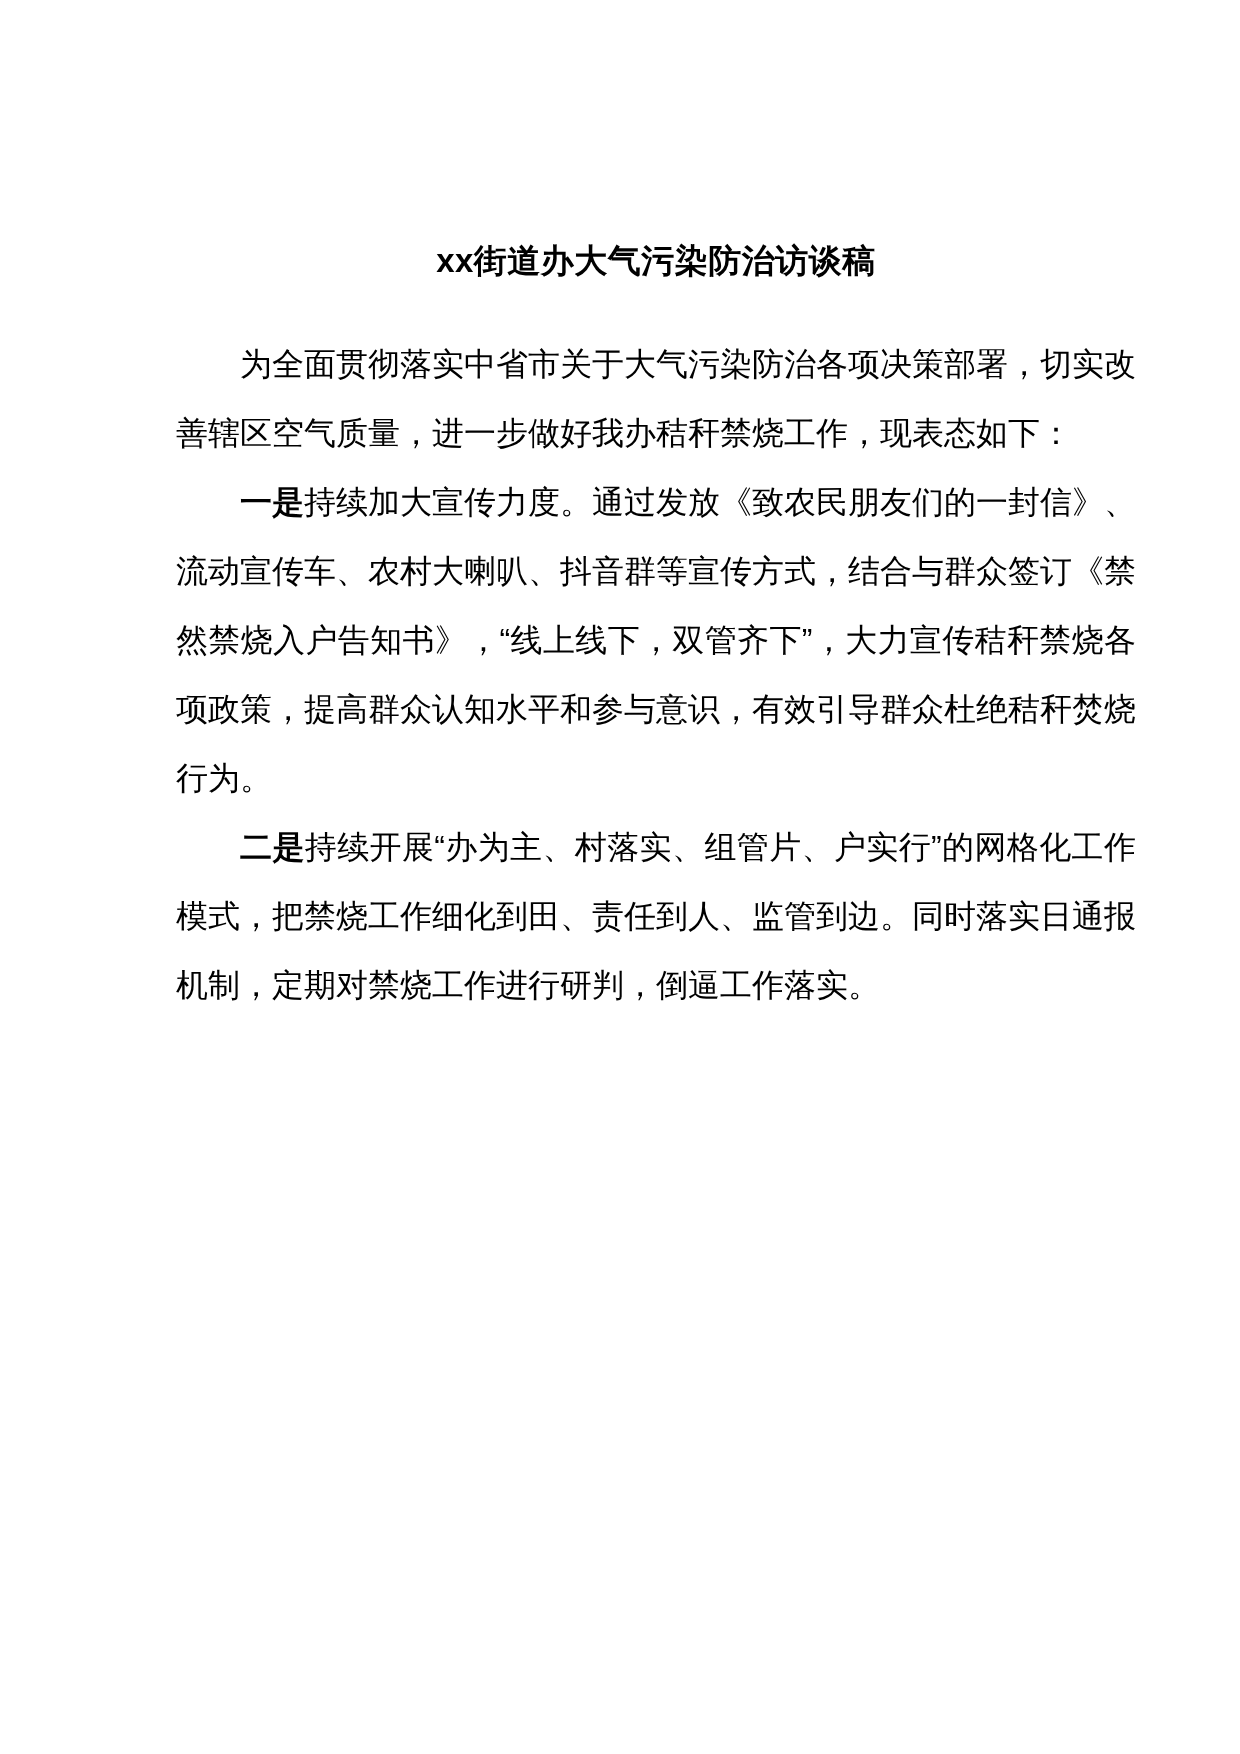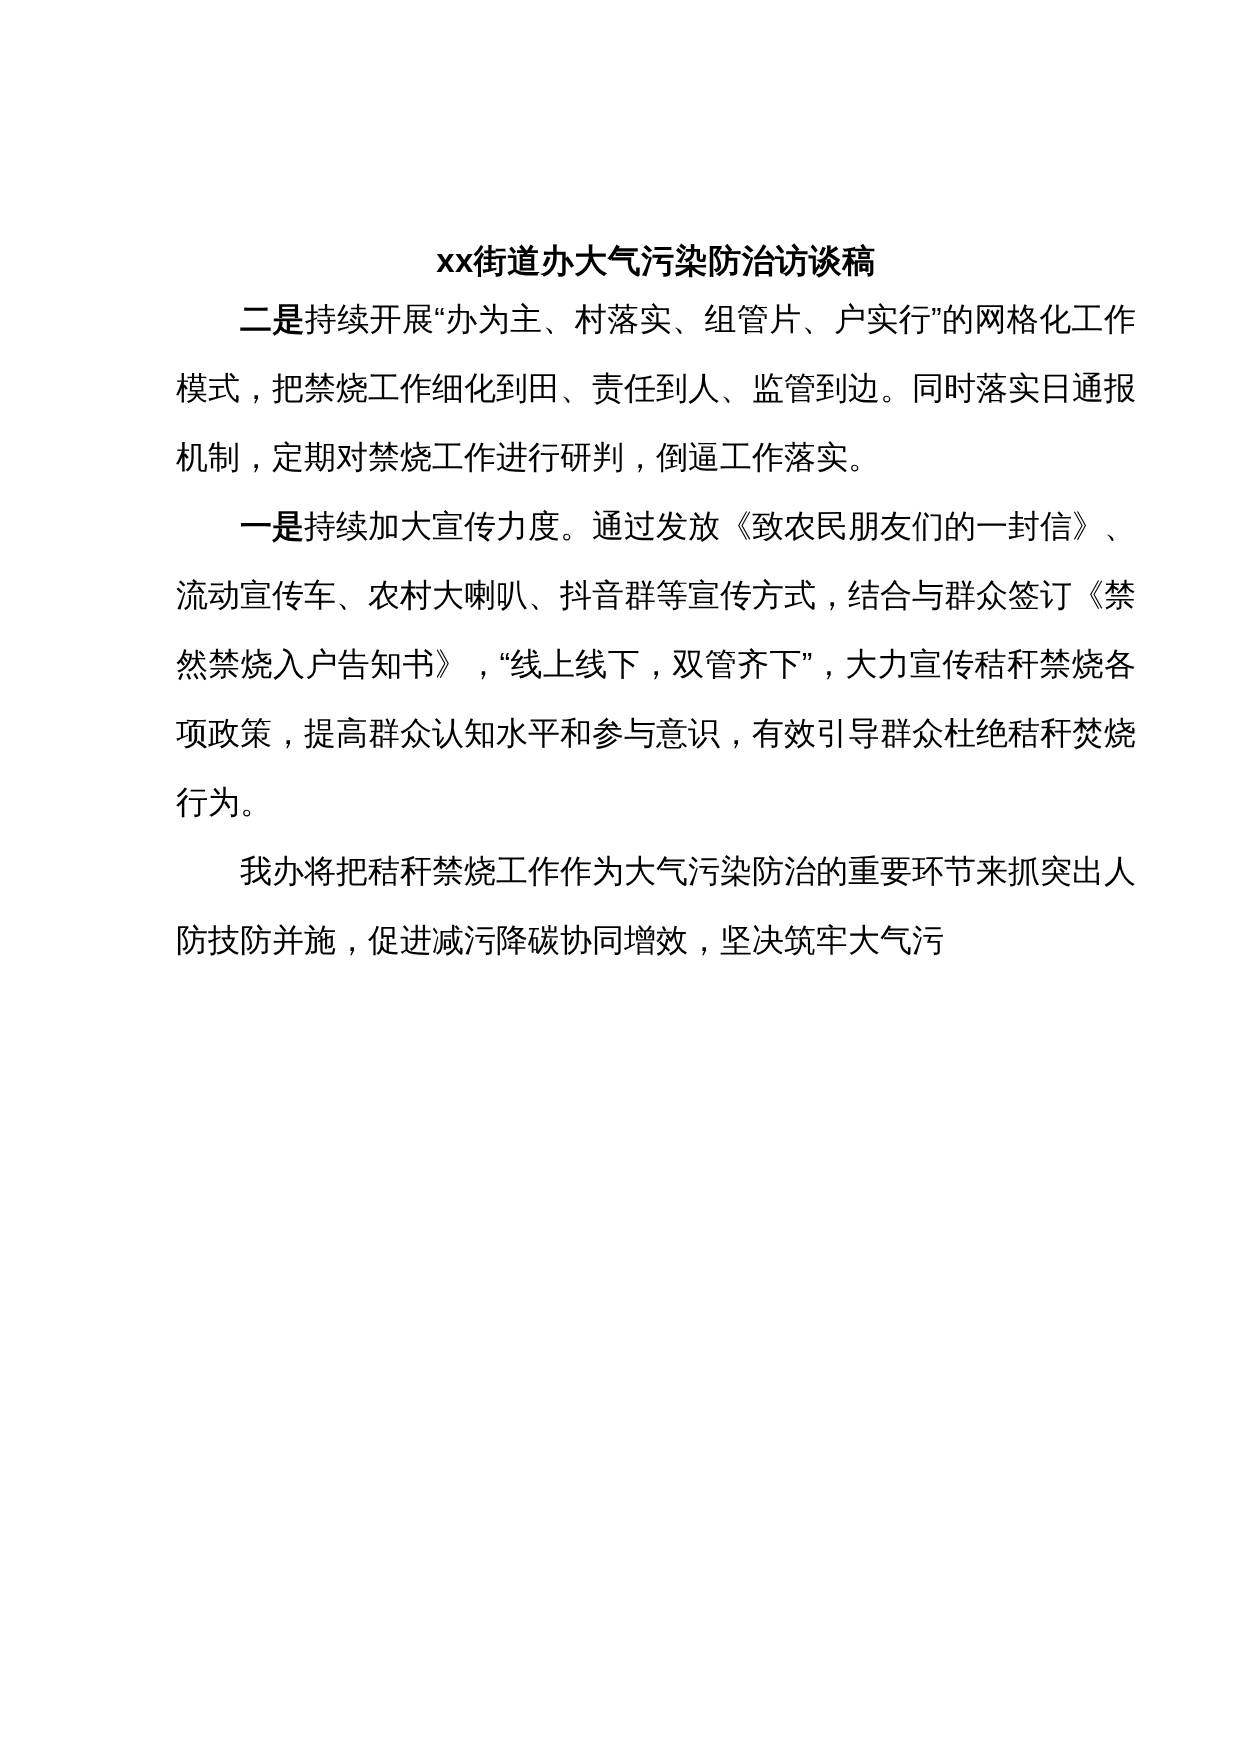--- a/index.html
+++ b/index.html
@@ -61,22 +61,22 @@
   }
 </style>
 </head>
 <body>
 
 <div id="page">
   <div class="doc-body">
 
     <h1 class="doc-title">xx街道办大气污染防治访谈稿</h1>
 
+    <p class="para first-para"><span class="lead"></span><span>为全面贯彻落实中省市关于大气污染防治各项决策部署，切实改善辖区空气质量，进一步做好我办秸秆禁烧工作，现表态如下：</span></p>
+
+    <p class="para"><span class="lead">一是</span><span>持续加大宣传力度。通过发放《致农民朋友们的一封信》、流动宣传车、农村大喇叭、抖音群等宣传方式，结合与群众签订《禁然禁烧入户告知书》，“线上线下，双管齐下”，大力宣传秸秆禁烧各项政策，提高群众认知水平和参与意识，有效引导群众杜绝秸秆焚烧行为。</span></p>
 
     <p class="para"><span class="lead">二是</span><span>持续开展“办为主、村落实、组管片、户实行”的网格化工作模式，把禁烧工作细化到田、责任到人、监管到边。同时落实日通报机制，定期对禁烧工作进行研判，倒逼工作落实。</span></p>
 
-    <p class="para"><span class="lead">一是</span><span>持续加大宣传力度。通过发放《致农民朋友们的一封信》、流动宣传车、农村大喇叭、抖音群等宣传方式，结合与群众签订《禁然禁烧入户告知书》，“线上线下，双管齐下”，大力宣传秸秆禁烧各项政策，提高群众认知水平和参与意识，有效引导群众杜绝秸秆焚烧行为。</span></p>
 
-
-    <p class="para clipped"><span class="lead"></span><span>我办将把秸秆禁烧工作作为大气污染防治的重要环节来抓突出人防技防并施，促进减污降碳协同增效，坚决筑牢大气污</span></p>
 
   </div>
 </div>
 
 </body></html>

